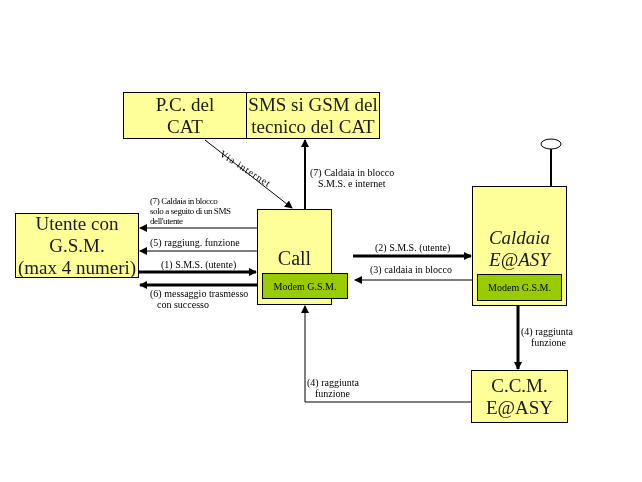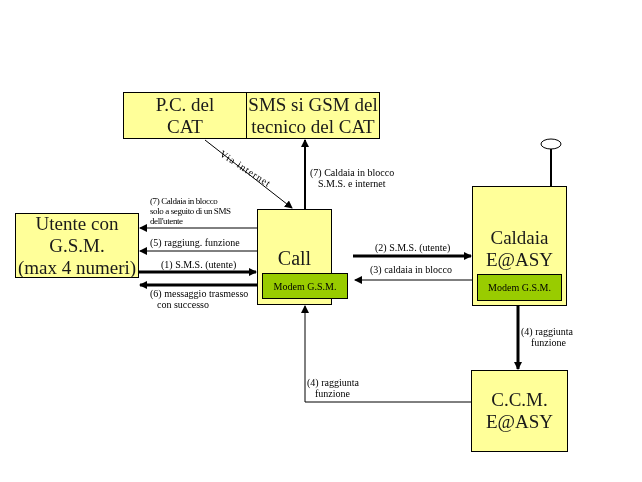--- a/index.html
+++ b/index.html
@@ -65,27 +65,27 @@
 <div class="box big" style="left:15px;top:213px;width:124px;height:65px;">
   <span>Utente con</span>
   <span>G.S.M.</span>
   <span>(max 4 numeri)</span>
 </div>
 <div class="box big" style="left:257px;top:209px;width:75px;height:96px;justify-content:flex-start;">
   <span style="margin-top:37px;font-size:20px;">Call Center</span>
 </div>
 <div class="modem" style="left:262px;top:273px;width:86px;height:26px;">Modem G.S.M.</div>
 
-<div class="box big" style="left:472px;top:186px;width:95px;height:120px;justify-content:flex-start;">
+<div class="box big" style="left:472px;top:186px;width:95px;height:120px;justify-content:flex-start;font-style:italic;">
   <span style="margin-top:40px;">Caldaia</span>
   <span>E@ASY</span>
 </div>
 <div class="modem" style="left:477px;top:274px;width:85px;height:27px;">Modem G.S.M.</div>
 
-<div class="box big" style="left:471px;top:370px;width:97px;height:82px;">
+<div class="box big" style="left:471px;top:370px;width:97px;height:53px;">
   <span>C.C.M.</span>
   <span>E@ASY</span>
 </div>
 
 <div class="rot" style="left:224px;top:148px;">Via internet</div>
 
 <div class="lbl" style="left:310px;top:167px;">
   <div>(7) Caldaia in blocco</div>
   <div style="padding-left:8px;">S.M.S. e internet</div>
 </div>

